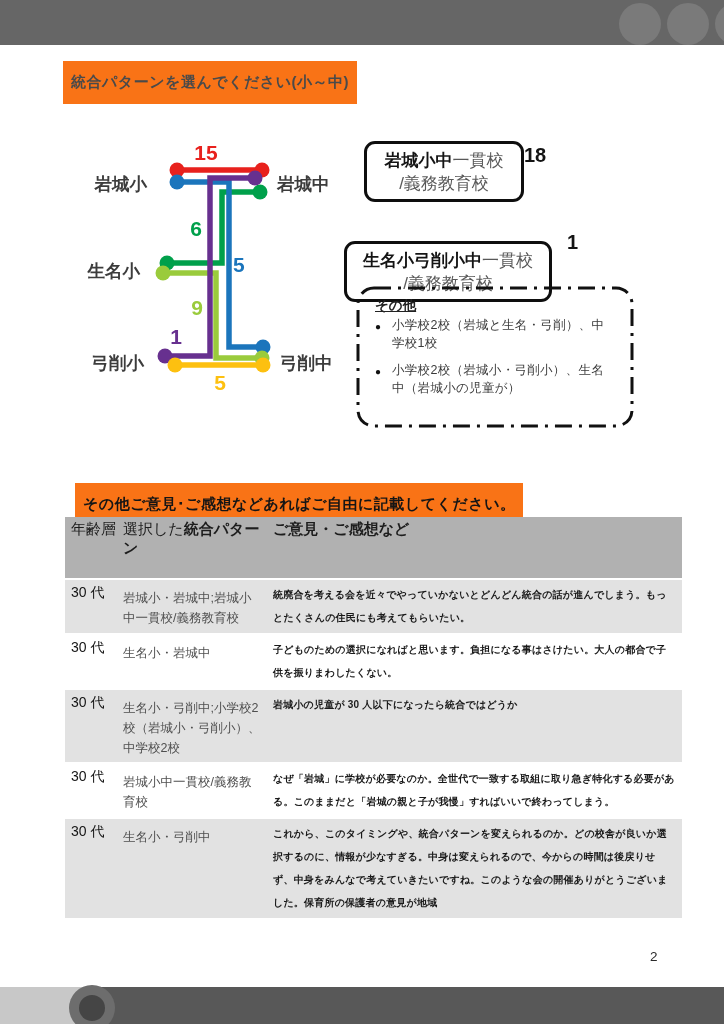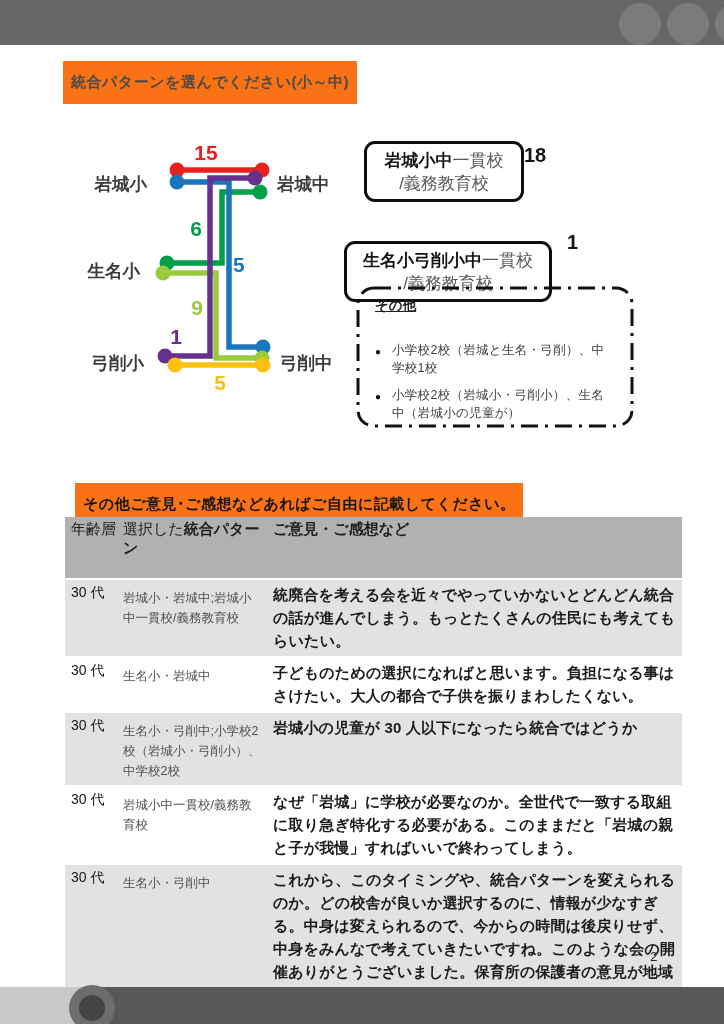--- a/index.html
+++ b/index.html
@@ -78,21 +78,21 @@
   
   .other-wrap { position: absolute; left: 354px; top: 284px; width: 282px; height: 146px; }
   .other-wrap svg.frame { position: absolute; left: 0; top: 0; width: 282px; height: 146px; }
   .other-content {
     position: absolute; left: 21px; top: 13px; width: 240px;
     color: #3a3a3a;
   }
   .other-title {
     font-size: 13.5px; font-weight: 700; color: #222;
     text-decoration: underline;
-    margin-bottom: 26px;
+    margin-bottom: 1px;
   }
   .other-item {
     position: relative;
     padding-left: 17px;
     font-size: 12.5px;
     line-height: 18px;
     margin-bottom: 9px;
     letter-spacing: 0.3px;
   }
   .other-item .bullet {
@@ -110,21 +110,21 @@
     color: #1d1d1d;
   }
   .thead .hb { font-weight: 700; }
   .c1 { width: 58px; padding-left: 6px; flex: 0 0 auto; }
   .c2 { width: 150px; padding-right: 10px; flex: 0 0 auto; }
   .c3 { flex: 1 1 auto; padding-right: 6px; }
   .tbody .trow { margin-top: 2px; background: #ffffff; }
   .tbody .trow.shaded { background: #e2e2e2; }
   .tbody .c1 { font-size: 14px; font-weight: 400; padding-top: 4px; color: #141414; }
   .tbody .c2 { font-size: 12.5px; line-height: 20px; padding-top: 8px; padding-bottom: 4px; color: #4e4e4e; }
-  .tbody .c3 { font-size: 15px; font-weight: 700; line-height: 23px; padding-top: 3px; padding-bottom: 4px; color: #1a1a1a; letter-spacing: 0.2px; }
+  .tbody .c3 { font-size: 10px; font-weight: 700; line-height: 23px; padding-top: 3px; padding-bottom: 4px; color: #1a1a1a; letter-spacing: 0.2px; }
 
   
   .pagenum {
     position: absolute; left: 650px; top: 949px;
     font-size: 13.5px; color: #2a2a2a;
   }
   .footer-light { position: absolute; left: 0; top: 987px; width: 95px; height: 37px; background: #c8c8c8; }
   .footer-dark  { position: absolute; left: 95px; top: 987px; width: 629px; height: 37px; background: #585858; }
   .footer-ring  {
     position: absolute; left: 69px; top: 985px;

